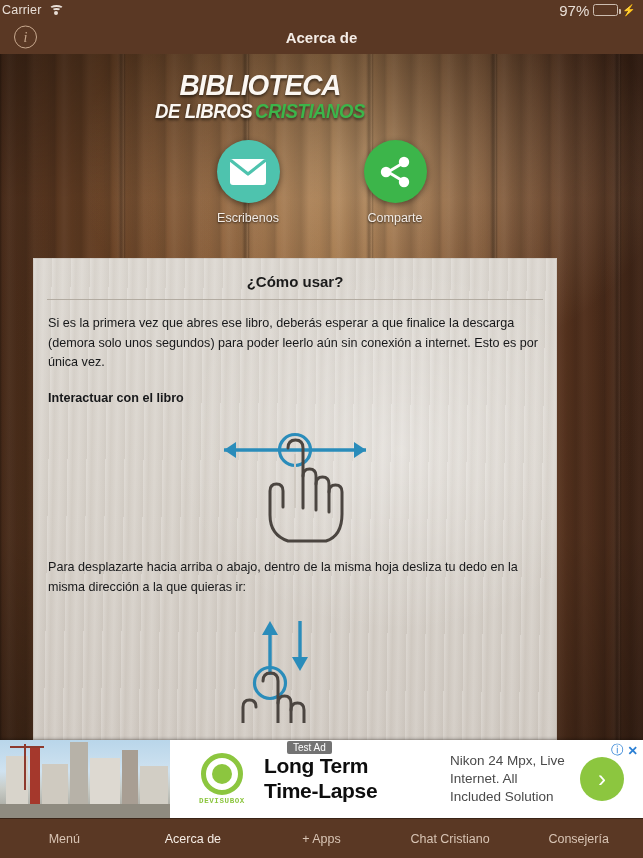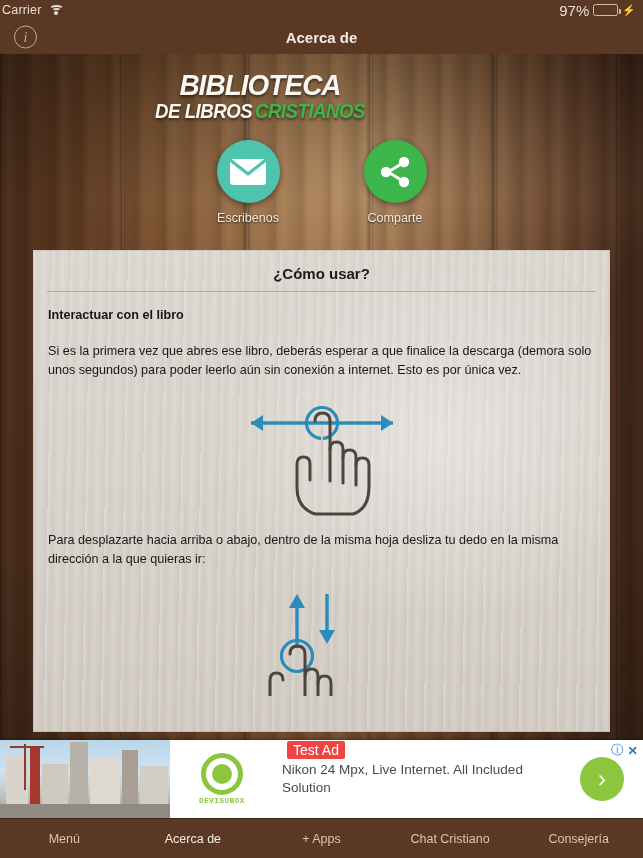--- a/index.html
+++ b/index.html
@@ -92,21 +92,21 @@
   }
   #email-circle{ background:#4ec3ae; }
   #share-circle{ background:#3cb54a; }
   .action-label{
     margin-top:8px; font-size:12.5px; color:#f3ece6; font-weight:500;
     text-shadow:0 1px 2px rgba(0,0,0,.7);
   }
 
   
   #content-card{
-    position:absolute; top:250px; left:33px; width:577px; height:482px;
+    position:absolute; top:258px; left:33px; width:524px; height:482px;
     background:
       repeating-linear-gradient(91deg, rgba(255,255,255,.22) 0px, rgba(0,0,0,.012) 5px, rgba(255,255,255,.14) 11px, rgba(0,0,0,.02) 19px),
       radial-gradient(ellipse 300px 240px at 70% 40%, rgba(255,255,255,.35), rgba(255,255,255,0) 75%),
       linear-gradient(180deg,#dad5ce 0%, #d6d0c8 45%, #cfc8c0 100%);
     box-shadow:inset 0 0 0 1px rgba(120,100,85,.12);
     overflow:hidden;
     padding:0 12px;
   }
   #card-title{
     text-align:center; font-size:15px; font-weight:bold; color:#1b1b1b;
@@ -159,21 +159,21 @@
   #ad-cta{
     flex:0 0 62px; display:flex; align-items:center; justify-content:center;
   }
   #ad-cta-circle{
     width:44px;height:44px;border-radius:50%;background:#8cc63f;
     display:flex;align-items:center;justify-content:center;
     color:#fff;font-size:24px; cursor:pointer;
   }
   #test-ad-badge{
     position:absolute; left:287px; top:741px;
-    background:#ef4444; color:#fff; font-size:14px;
+    background:#737373; color:#fff; font-size:10px;
     padding:1px 6px; border-radius:2px; z-index:5;
   }
   #ad-controls{
     position:absolute; right:5px; top:742px; z-index:5;
     display:flex; gap:4px; align-items:center;
     color:#2a7fd4; font-size:12.5px;
   }
   #ad-info-icon{ cursor:pointer; }
   #ad-close-icon{ cursor:pointer; font-weight:bold; }
 
@@ -243,22 +243,22 @@
       </svg>
     </div>
     <div class="action-label">Comparte</div>
   </div>
 </div>
 
 <div id="content-card">
   <div id="card-title">¿Cómo usar?</div>
   <div id="card-divider"></div>
 
+  <div class="para">Si es la primera vez que abres ese libro, deberás esperar a que finalice la descarga (demora solo unos segundos) para poder leerlo aún sin conexión a internet. Esto es por única vez.</div>
   <div class="para bold">Interactuar con el libro</div>
-  <div class="para">Si es la primera vez que abres ese libro, deberás esperar a que finalice la descarga (demora solo unos segundos) para poder leerlo aún sin conexión a internet. Esto es por única vez.</div>
 
   <div class="gesture">
     <svg width="178" height="120" viewBox="0 0 178 120">
 
       <line x1="18" y1="26" x2="160" y2="26" stroke="#2a8cba" stroke-width="3.4"></line>
       <path d="M18 26 L30 18 L30 34 Z" fill="#2a8cba"></path>
       <path d="M160 26 L148 18 L148 34 Z" fill="#2a8cba"></path>
       <circle cx="89" cy="26" r="15.5" fill="none" stroke="#2a8cba" stroke-width="3.2"></circle>
 
       <g fill="none" stroke="#4b4540" stroke-width="3" stroke-linecap="round" stroke-linejoin="round">
@@ -301,20 +301,24 @@
     <div class="bld b7"></div>
     <div class="crane"></div>
       <div class="crane2"></div>
     <div class="ground"></div>
   </div>
   <div id="ad-body">
     <div id="ad-logo">
       <div class="devisubox-mark"></div>
       <div id="devisubox-text">DEVISUBOX</div>
     </div>
+    <div id="ad-headline">
+      <div>Long Term</div>
+      <div>Time-Lapse</div>
+    </div>
     <div id="ad-desc">Nikon 24 Mpx, Live Internet. All Included Solution</div>
     <div id="ad-cta">
       <div id="ad-cta-circle">›</div>
     </div>
   </div>
 </div>
 <div id="test-ad-badge">Test Ad</div>
 <div id="ad-controls">
   <span id="ad-info-icon">ⓘ</span>
   <span id="ad-close-icon">✕</span>

